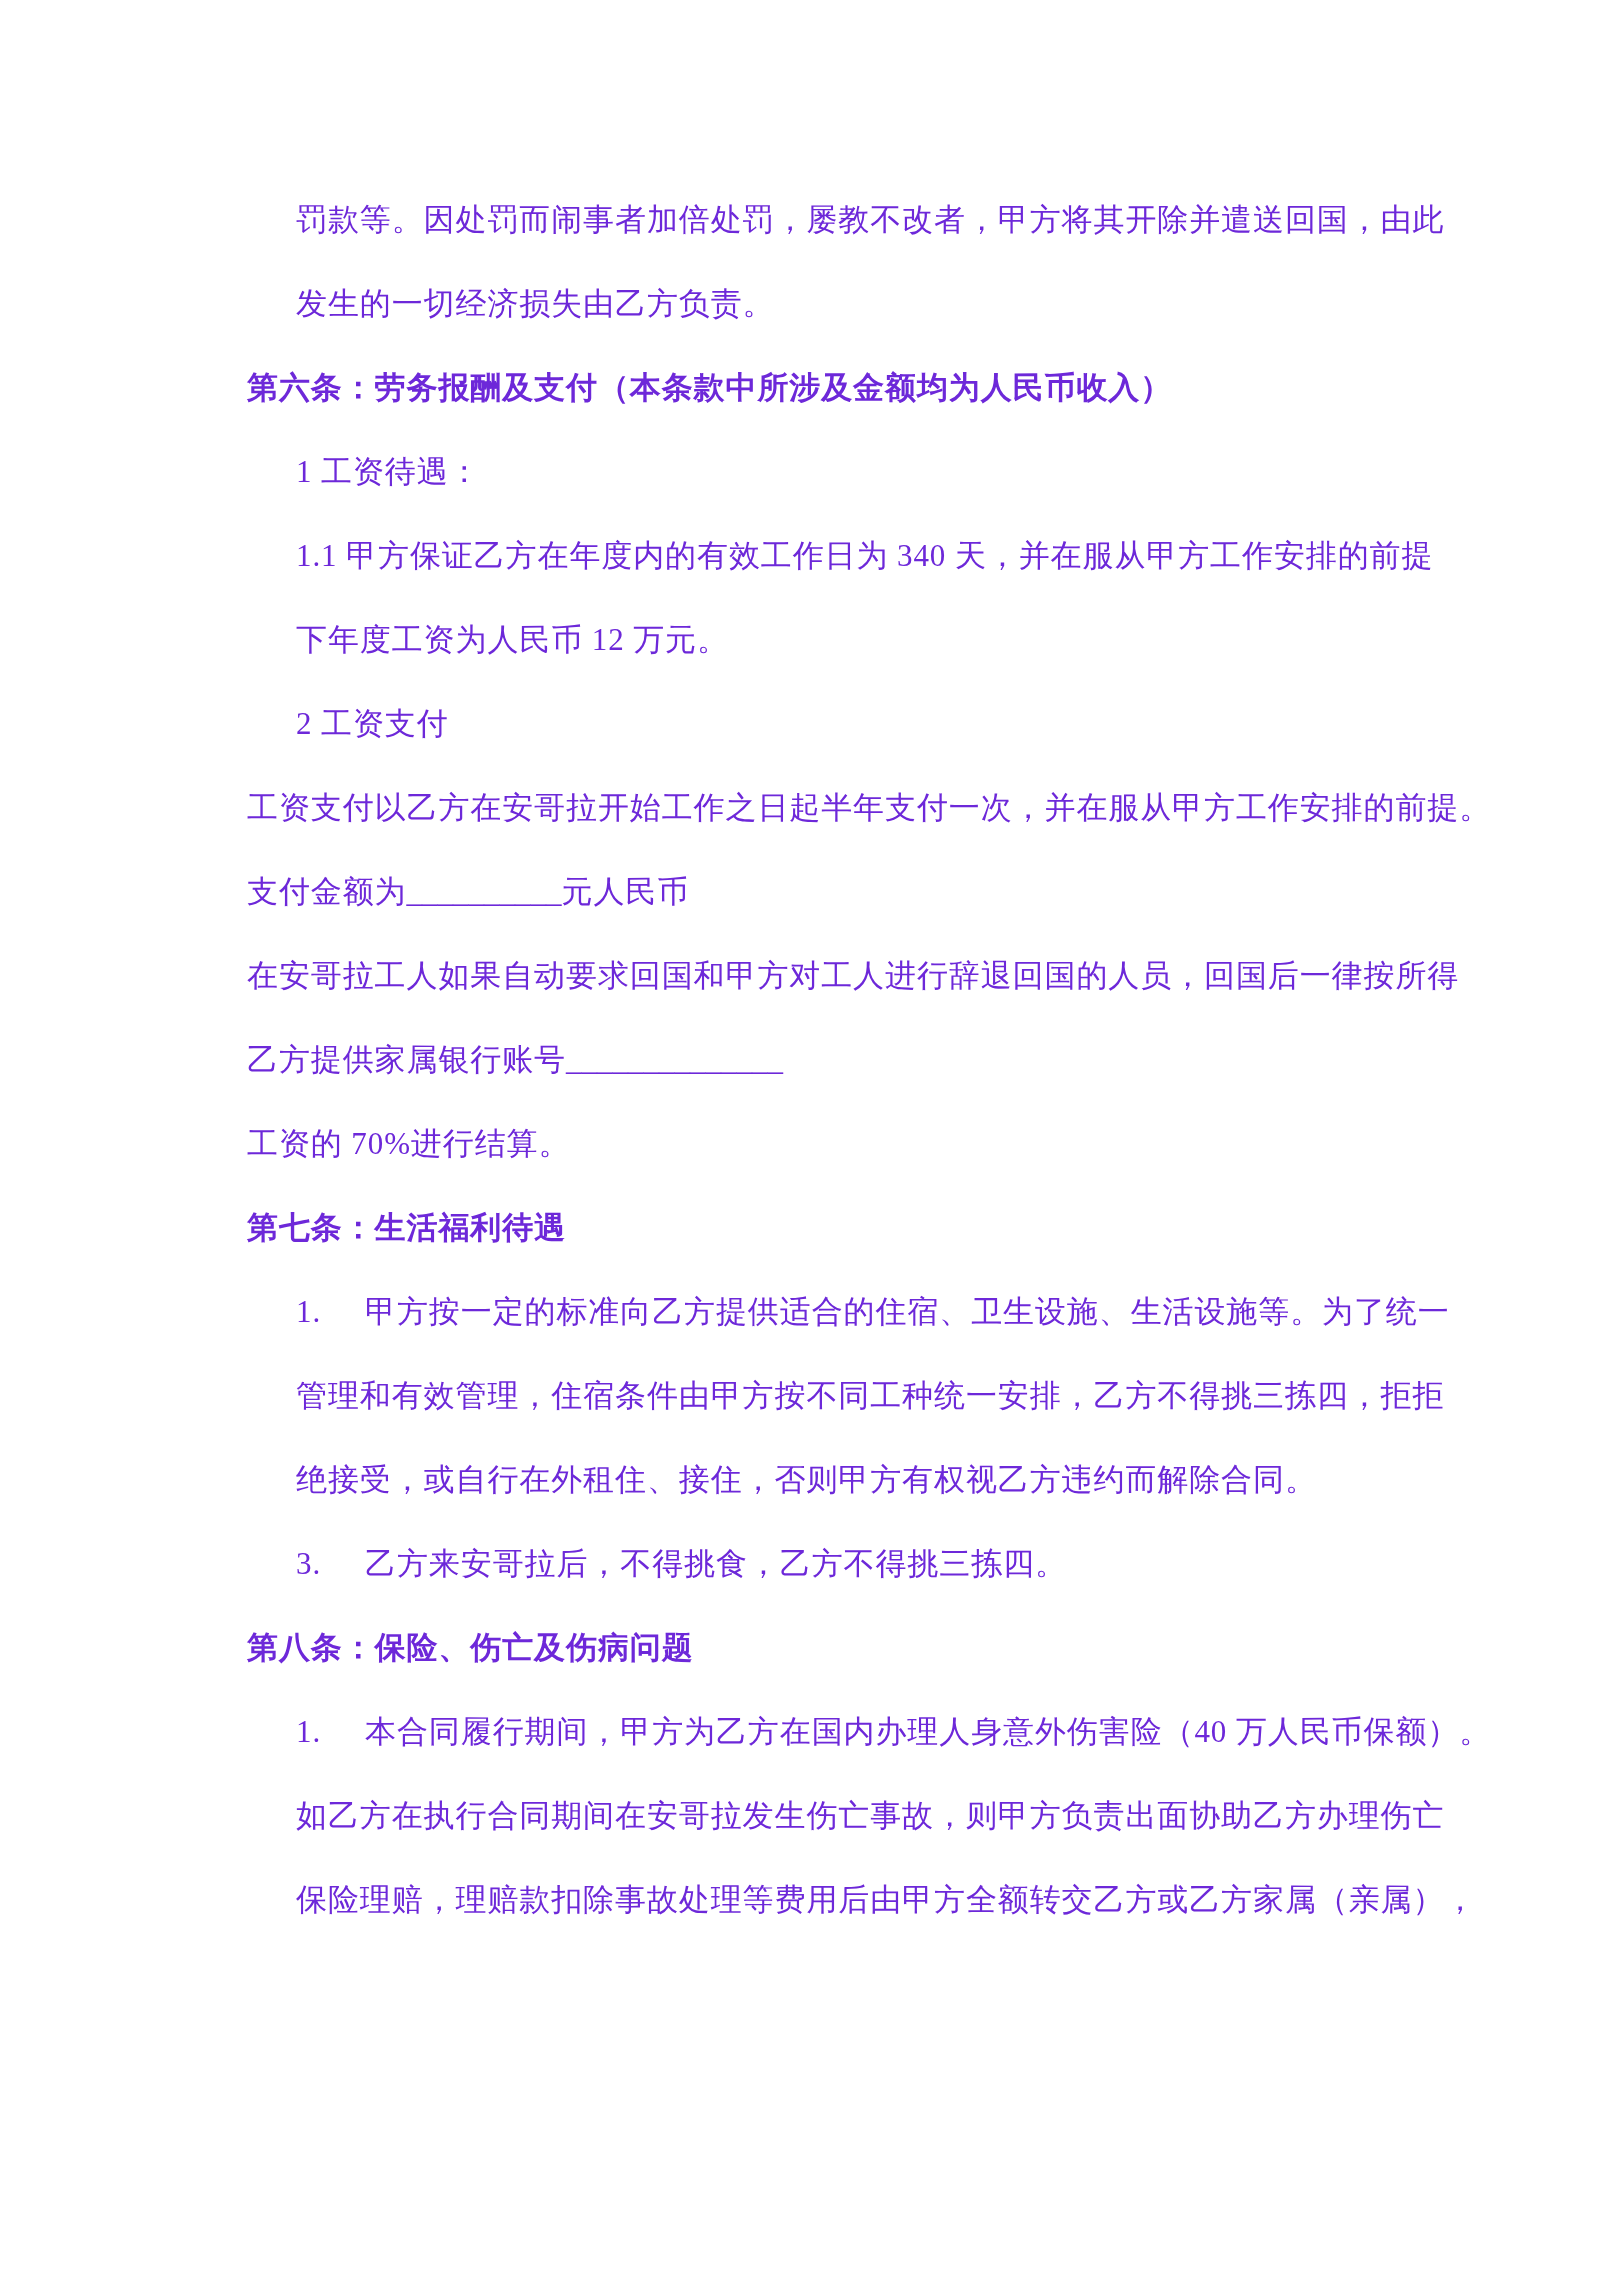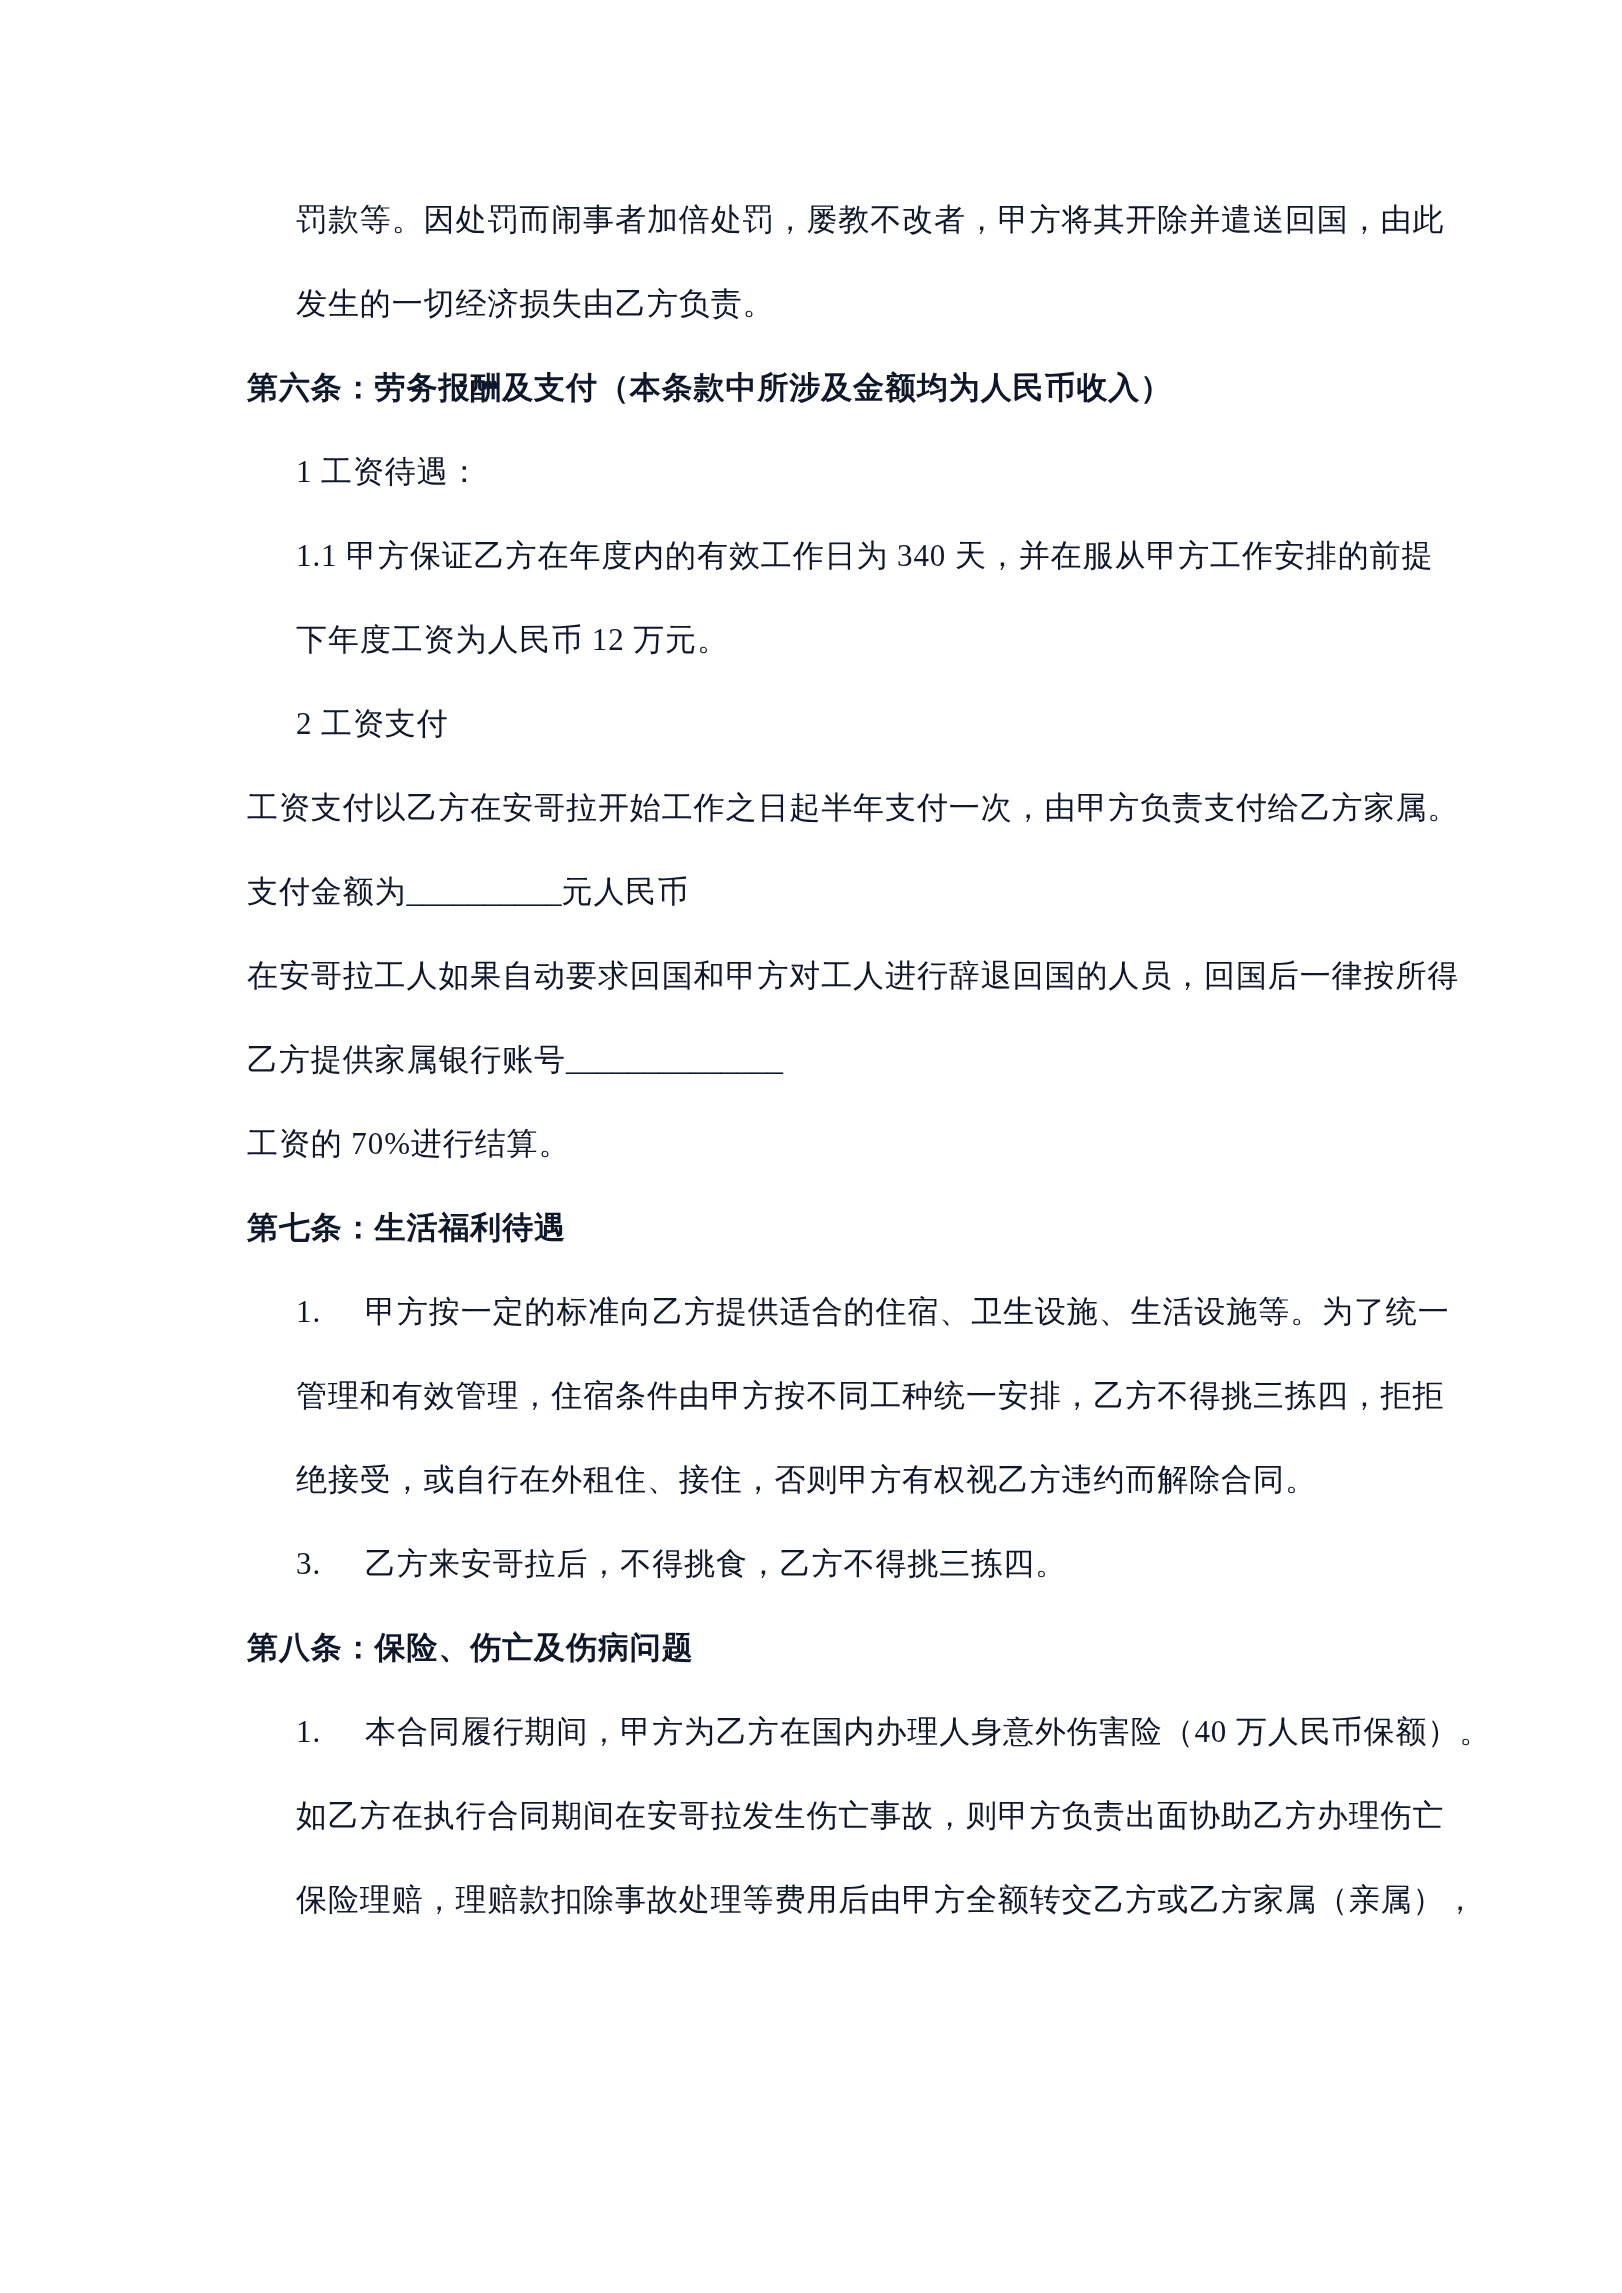--- a/index.html
+++ b/index.html
@@ -4,21 +4,21 @@
 <style>
   html, body { margin: 0; padding: 0; background: #ffffff; }
   .page {
     position: relative;
     width: 1623px;
     height: 2294px;
     background: #ffffff;
     box-sizing: border-box;
     padding: 202px 164px 0 247px;
     font-family: "Liberation Serif", "DejaVu Serif", serif;
-    color: #0f172a;
+    color: #6d28d9;
     overflow: hidden;
   }
   .line {
     font-size: 31px;
     line-height: 36px;
     height: 36px;
     margin-bottom: 48px;
     white-space: nowrap;
     letter-spacing: 0.9px;
   }
@@ -44,21 +44,21 @@
   <div class="line indent">
     <span>1.1 甲方保证乙方在年度内的有效工作日为 </span><span class="u">340 </span><span>天，并在服从甲方工作安排的前提</span>
   </div>
 
   <div class="line indent">
     <span>下年度工资为人民币 </span><span class="u">12 </span><span>万元。</span>
   </div>
 
   <div class="line indent">2 工资支付</div>
 
-  <div class="line">工资支付以乙方在安哥拉开始工作之日起半年支付一次，由甲方负责支付给乙方家属。</div>
+  <div class="line">工资支付以乙方在安哥拉开始工作之日起半年支付一次，并在服从甲方工作安排的前提。</div>
 
   <div class="line">
     <span>支付金额为</span><span class="blank">__________</span><span>元人民币</span>
   </div>
 
   <div class="line">在安哥拉工人如果自动要求回国和甲方对工人进行辞退回国的人员，回国后一律按所得</div>
 
   <div class="line">
     <span>乙方提供家属银行账号</span><span class="blank">______________</span>
   </div>

